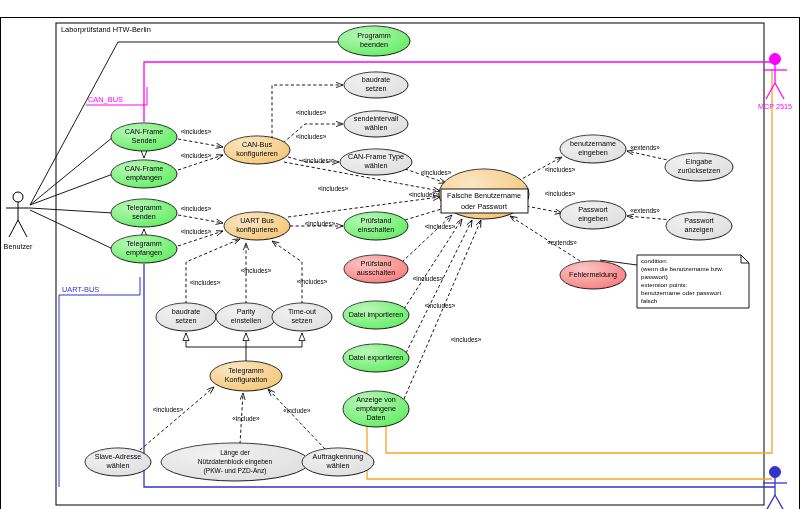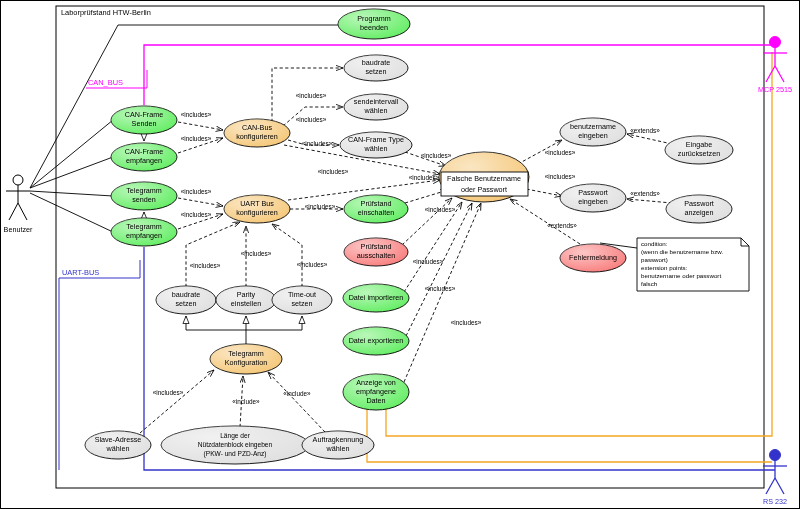--- a/index.html
+++ b/index.html
@@ -1,18 +1,18 @@
 <!DOCTYPE html>
 <html><head>
 <meta charset="utf-8">
 <style>
   html,body{margin:0;padding:0;background:#ffffff;}
   body{width:800px;height:509px;overflow:hidden;
        font-family:"Liberation Sans","DejaVu Sans",sans-serif;}
-  #canvas{position:relative;width:800px;height:452px;}
+  #canvas{position:relative;width:800px;height:452px;margin-top:17px;}
   svg{display:block;}
   .uc-text{font-family:"Liberation Sans","DejaVu Sans",sans-serif;font-size:7.2px;fill:#000;text-anchor:middle;dominant-baseline:middle;}
   .uc-text-sm{font-size:6.6px;}
   .stereo{font-family:"Liberation Sans","DejaVu Sans",sans-serif;font-size:6.4px;fill:#000;text-anchor:middle;}
   .note-text{font-family:"Liberation Sans","DejaVu Sans",sans-serif;font-size:6.2px;fill:#000;text-anchor:start;}
   .boundary-title{font-family:"Liberation Sans","DejaVu Sans",sans-serif;font-size:7.4px;fill:#000;text-anchor:start;}
   .actor-label{font-family:"Liberation Sans","DejaVu Sans",sans-serif;font-size:7.2px;text-anchor:middle;}
   .bus-label{font-family:"Liberation Sans","DejaVu Sans",sans-serif;font-size:7.4px;text-anchor:start;}
   .ell{stroke:#000;stroke-width:.9;}
   .solidline{stroke:#000;stroke-width:.9;fill:none;}

